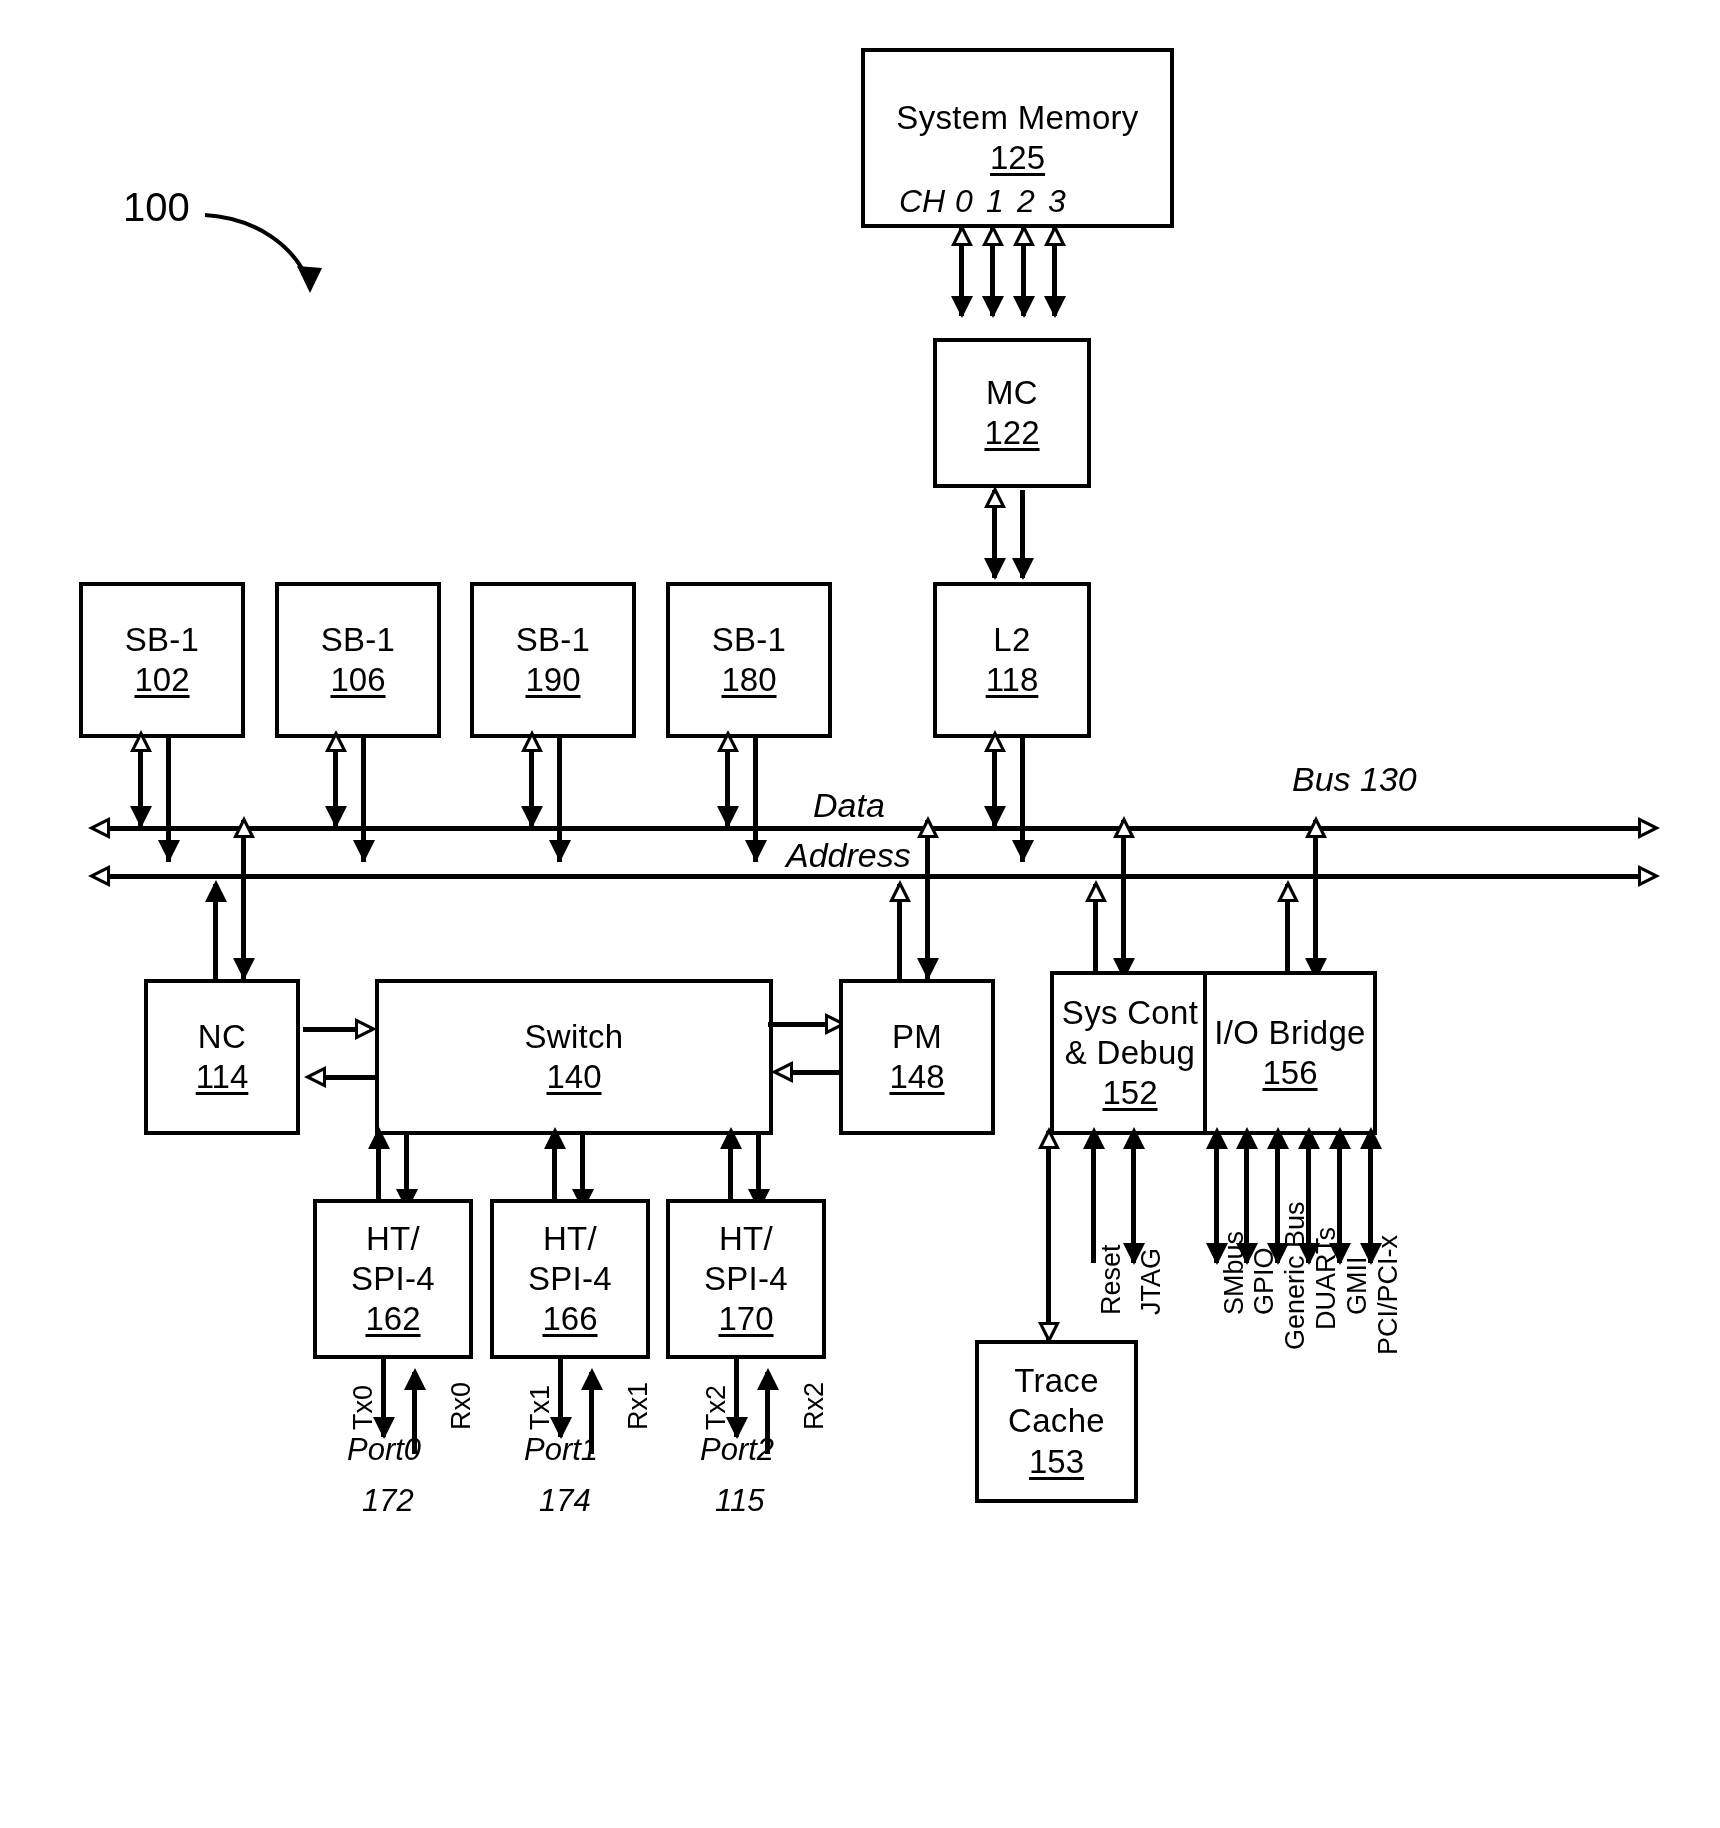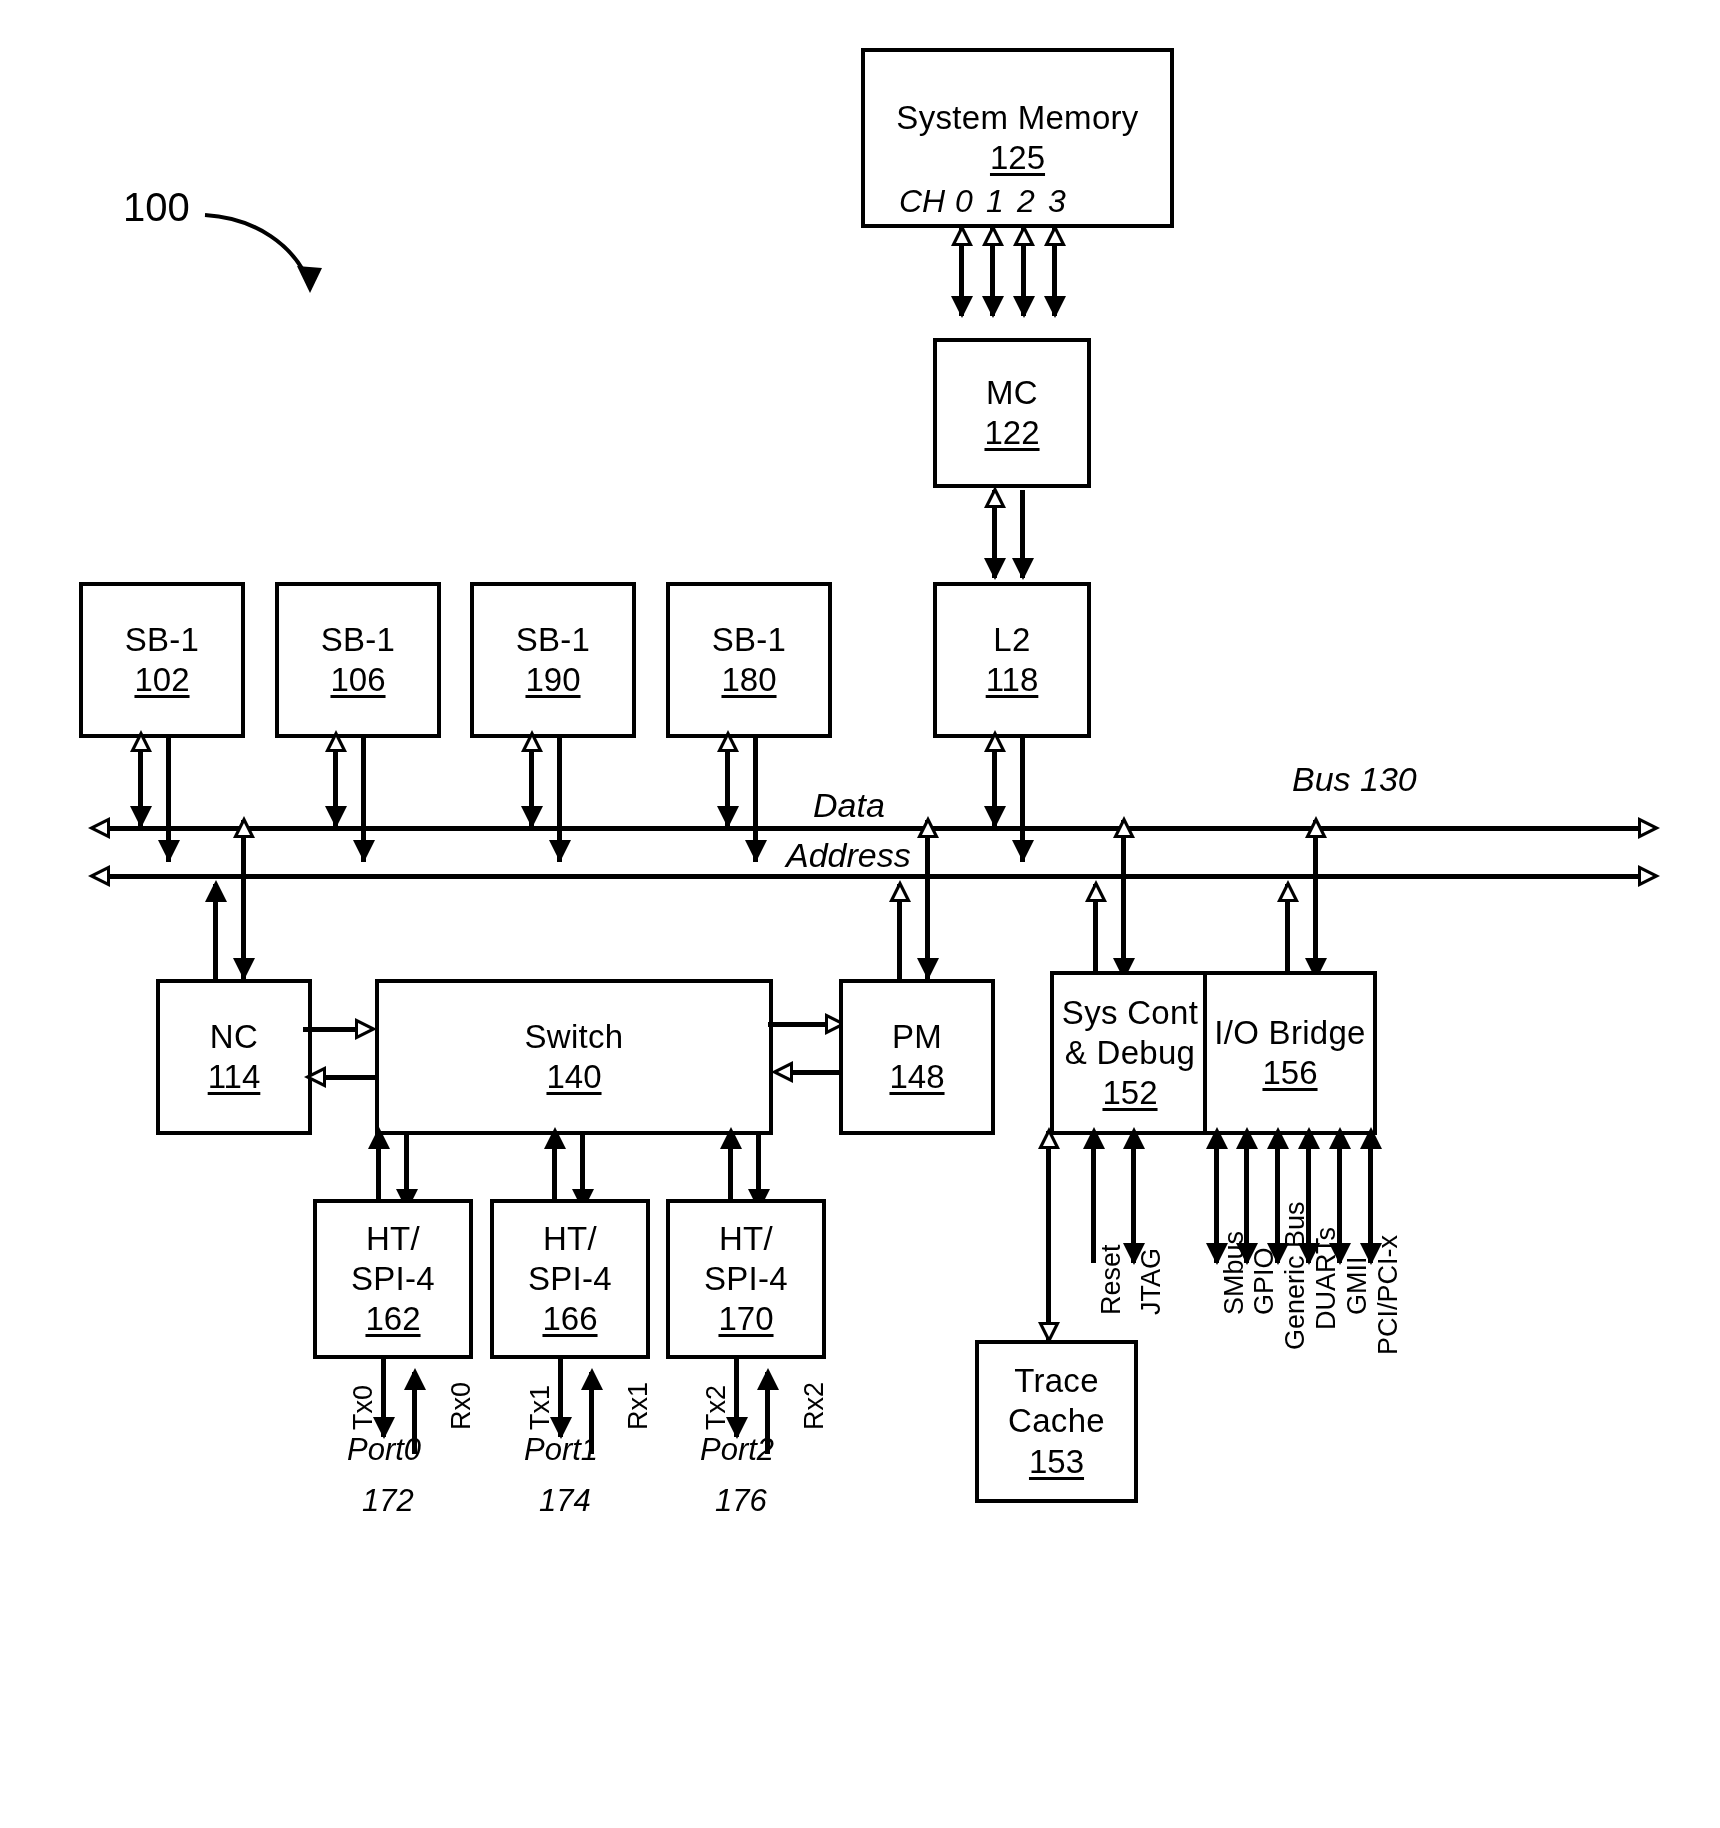--- a/index.html
+++ b/index.html
@@ -181,21 +181,21 @@
   <div class="vline" style="left:1121px;top:820px;height:160px;"></div>
   <div class="ar up-h" style="left:1113px;top:816px;"></div>
   <div class="ar dn-s" style="left:1113px;top:958px;"></div>
 
   <div class="vline" style="left:1285px;top:884px;height:95px;"></div>
   <div class="ar up-h" style="left:1277px;top:880px;"></div>
   <div class="vline" style="left:1313px;top:820px;height:160px;"></div>
   <div class="ar up-h" style="left:1305px;top:816px;"></div>
   <div class="ar dn-s" style="left:1305px;top:958px;"></div>
 
-  <div class="box" style="left:156px;top:979px;width:148px;height:148px;justify-content:center;">
+  <div class="box" style="left:144px;top:979px;width:148px;height:148px;justify-content:center;">
     <div class="t">NC</div>
     <div class="n">114</div>
   </div>
 
   <div class="hline" style="left:303px;top:1027px;width:55px;"></div>
   <div class="ar rt-h" style="left:355px;top:1018px;"></div>
   <div class="hline" style="left:326px;top:1075px;width:52px;"></div>
   <div class="ar lf-h" style="left:304px;top:1066px;"></div>
 
   <div class="box" style="left:375px;top:979px;width:390px;height:148px;">
@@ -273,21 +273,21 @@
   <div class="lbl" style="left:524px;top:1432px;">Port1</div>
   <div class="lbl" style="left:539px;top:1483px;">174</div>
 
   <div class="vlbl" style="left:701px;top:1430px;">Tx2</div>
   <div class="vline" style="left:734px;top:1355px;height:82px;"></div>
   <div class="ar dn-s" style="left:726px;top:1417px;"></div>
   <div class="vline" style="left:765px;top:1372px;height:82px;"></div>
   <div class="ar up-s" style="left:757px;top:1368px;"></div>
   <div class="vlbl" style="left:799px;top:1430px;">Rx2</div>
   <div class="lbl" style="left:700px;top:1432px;">Port2</div>
-  <div class="lbl" style="left:715px;top:1483px;">176</div>
+  <div class="lbl" style="left:715px;top:1483px;">115</div>
 
   <div class="vline" style="left:1046px;top:1131px;height:210px;"></div>
   <div class="ar up-h" style="left:1038px;top:1127px;"></div>
   <div class="ar dn-h" style="left:1038px;top:1322px;"></div>
 
   <div class="vline" style="left:1091px;top:1131px;height:132px;"></div>
   <div class="ar up-s" style="left:1083px;top:1127px;"></div>
   <div class="vlbl" style="left:1096px;top:1315px;">Reset</div>
 
   <div class="vline" style="left:1131px;top:1131px;height:132px;"></div>

